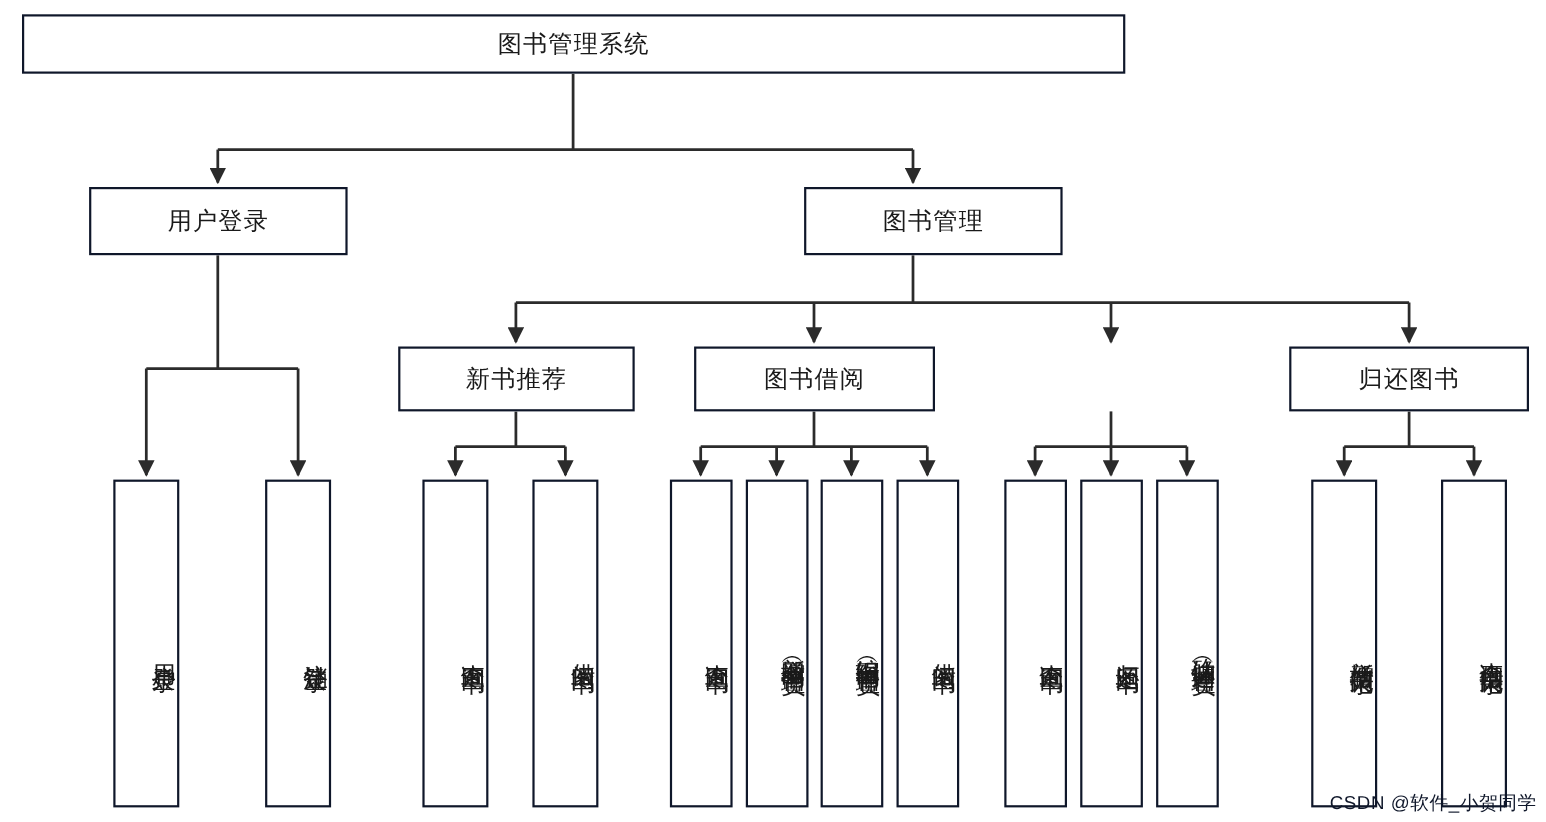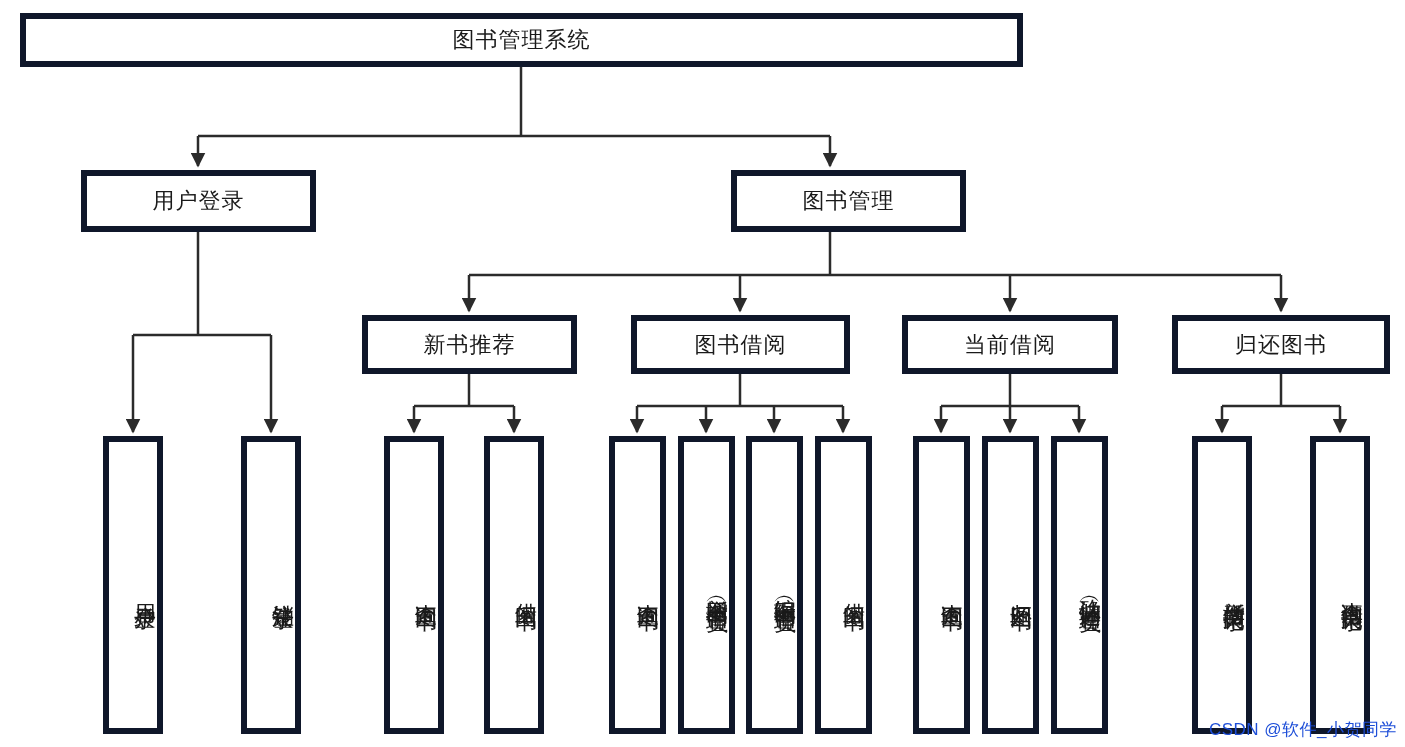--- a/index.html
+++ b/index.html
@@ -18,21 +18,21 @@
   #wires {
     position: absolute;
     left: 0; top: 0;
     width: 1405px;
     height: 747px;
   }
   .node {
     position: absolute;
     box-sizing: border-box;
     background: #ffffff;
-    border: 6px solid #0f172a;
+    border: 2px solid #0f172a;
     display: flex;
     align-items: center;
     justify-content: center;
     color: #1a1a1a;
   }
   .node.h {
     font-size: 22px;
     letter-spacing: 1px;
     white-space: nowrap;
   }
@@ -47,21 +47,21 @@
     line-height: 1.05;
   }
   .node .lbl {
     display: block;
   }
   .watermark {
     position: absolute;
     right: 8px;
     bottom: 6px;
     font-size: 17px;
-    color: #1d4ed8;
+    color: #0f172a;
     white-space: nowrap;
     letter-spacing: 0.5px;
   }
 </style>
 </head>
 <body>
 
 <div id="canvas">
 
   <svg id="wires" viewBox="0 0 1405 747" xmlns="http://www.w3.org/2000/svg">
@@ -124,23 +124,20 @@
   <div class="node h" style="left:712px; top:170px; width:235px; height:62px;margin-left:19px;">
     <span class="lbl">图书管理</span>
   </div>
 
   <div class="node h" style="left:631px; top:315px; width:219px; height:59px;">
     <span class="lbl">图书借阅</span>
   </div>
   <div class="node h" style="left:362px; top:315px; width:215px; height:59px;">
     <span class="lbl">新书推荐</span>
   </div>
-  <div class="node h" style="left:902px; top:315px; width:216px; height:59px;">
-    <span class="lbl">当前借阅</span>
-  </div>
   <div class="node h" style="left:1172px; top:315px; width:218px; height:59px;">
     <span class="lbl">归还图书</span>
   </div>
 
   <div class="node v" style="left:103px; top:436px; width:60px; height:298px;">
     <span class="lbl">用户登录</span>
   </div>
   <div class="node v" style="left:241px; top:436px; width:60px; height:298px;">
     <span class="lbl">注销登录</span>
   </div>

